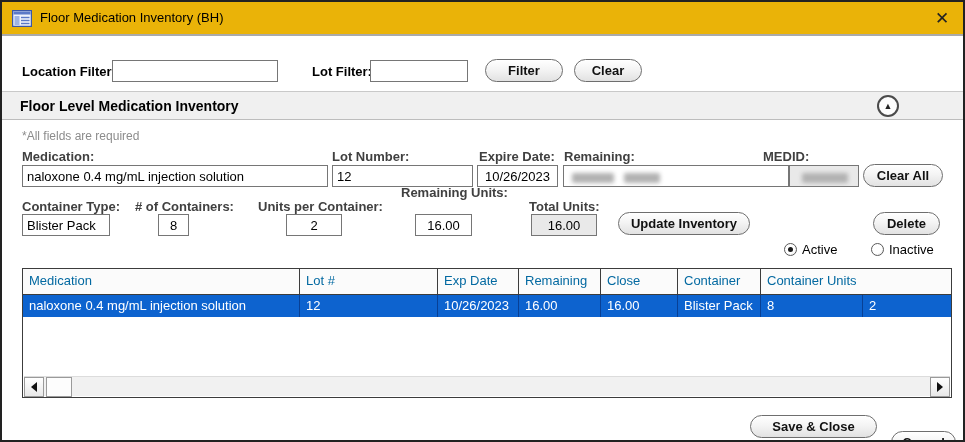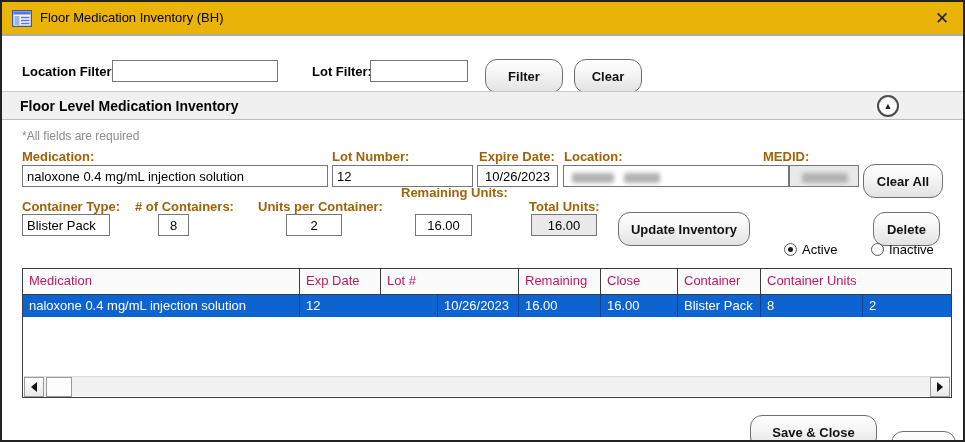--- a/index.html
+++ b/index.html
@@ -21,33 +21,33 @@
     position:absolute; left:38px; top:0; height:32px; line-height:32px;
     font-size:13px; color:#000;
   }
   .close-btn {
     position:absolute; right:8px; top:4px; width:26px; height:26px;
     text-align:center; line-height:26px; font-size:17px; color:#222; cursor:pointer;
   }
 
   
   .lbl { position:absolute; font-size:13px; font-weight:700; color:#000; white-space:nowrap; }
-  .lbl2 { position:absolute; font-size:13px; font-weight:700; color:#a16207; white-space:nowrap; }
+  .lbl2 { position:absolute; font-size:13px; font-weight:700; color:#404040; white-space:nowrap; }
   .txt {
     position:absolute; height:22px; border:1px solid #767676; background:#fff;
     font-family:"Liberation Sans", sans-serif; font-size:13px; padding:1px 4px; color:#000;
   }
   .txt.ro { background:#e9e9e9; }
   .txt.center { text-align:center; }
   .pill {
     position:absolute; height:23px; border:1px solid #6e6e6e; border-radius:12px;
     background:linear-gradient(180deg,#ffffff 0%,#f4f4f4 45%,#e2e2e2 100%);
     font-family:"Liberation Sans", sans-serif; font-size:13px; font-weight:700; color:#111;
     text-align:center; cursor:pointer; box-shadow:inset 0 1px 0 #fff;
-    display:flex; align-items:center; justify-content:center; padding:16px 10px;
+    display:flex; align-items:center; justify-content:center; padding:5px 10px;
   }
 
   
   .f-loc-lbl { left:20px; top:62px; }
   .f-loc-input { left:110px; top:58px; width:166px; }
   .f-lot-lbl { left:310px; top:62px; }
   .f-lot-input { left:368px; top:58px; width:98px; }
   .btn-filter { left:483px; top:57px; width:78px; }
   .btn-clear  { left:572px; top:57px; width:68px; }
 
@@ -119,21 +119,21 @@
   }
   .radio-label { font-size:13px; font-weight:400; color:#000; }
 
   
   .grid {
     position:absolute; left:20px; top:266px; width:930px; height:130px;
     border:1px solid #3c3c3c; background:#fff;
   }
   .g-hdr { display:flex; height:26px; border-bottom:1px solid #3c3c3c; background:#fbfbfb; }
   .g-hdr .cell {
-    font-size:13px; font-weight:400; color:#be185d; padding:4px 0 0 6px;
+    font-size:13px; font-weight:400; color:#0369a1; padding:4px 0 0 6px;
     border-right:1px solid #3c3c3c; overflow:hidden; white-space:nowrap; flex:none;
   }
   .g-row { display:flex; height:22px; background:#0d63cf; color:#fff; cursor:pointer; }
   .g-row .cell {
     font-size:13px; padding:3px 0 0 6px; border-right:1px solid rgba(0,0,40,.35);
     overflow:hidden; white-space:nowrap; flex:none;
   }
   .c0{width:277px;} .c1{width:138px;} .c2{width:81px;} .c3{width:82px;}
   .c4{width:77px;} .c5{width:83px;} .c6{width:102px;} .c7{width:88px; border-right:none !important; flex:1 1 auto !important;}
 
@@ -186,21 +186,21 @@
     <span class="collapse-btn">
       <span>▲</span>
     </span>
   </div>
 
   <span class="req-note">*All fields are required</span>
 
   <span class="lbl2 l-med">Medication:</span>
   <span class="lbl2 l-lot">Lot Number:</span>
   <span class="lbl2 l-exp">Expire Date:</span>
-  <span class="lbl2 l-locn">Location:</span>
+  <span class="lbl2 l-locn">Remaining:</span>
   <span class="lbl2 l-medid">MEDID:</span>
 
   <input class="txt i-med" value="naloxone 0.4 mg/mL injection solution" style="">
   <input class="txt i-lot" value="12" style="">
   <input class="txt i-exp center" value="10/26/2023" style="">
   <div class="txt i-locn"><span class="blob b1"></span><span class="blob b2"></span></div>
   <div class="txt ro i-medid"><span class="blob b3"></span></div>
   <button class="pill btn-clearall">Clear All</button>
 
   <span class="lbl2 l-ctype">Container Type:</span>
@@ -224,22 +224,22 @@
     </span>
     <span class="radio-item inactive">
       <span class="rdot"></span>
       <span class="radio-label">Inactive</span>
     </span>
   </div>
 
   <div class="grid">
     <div class="g-hdr">
       <div class="cell c0">Medication</div>
+      <div class="cell c1">Lot #</div>
       <div class="cell c2">Exp Date</div>
-      <div class="cell c1">Lot #</div>
       <div class="cell c3">Remaining</div>
       <div class="cell c4">Close</div>
       <div class="cell c5">Container</div>
       <div class="cell c7">Container Units</div>
     </div>
     <div class="g-row">
       <div class="cell c0">naloxone 0.4 mg/mL injection solution</div>
       <div class="cell c1">12</div>
       <div class="cell c2">10/26/2023</div>
       <div class="cell c3">16.00</div>

